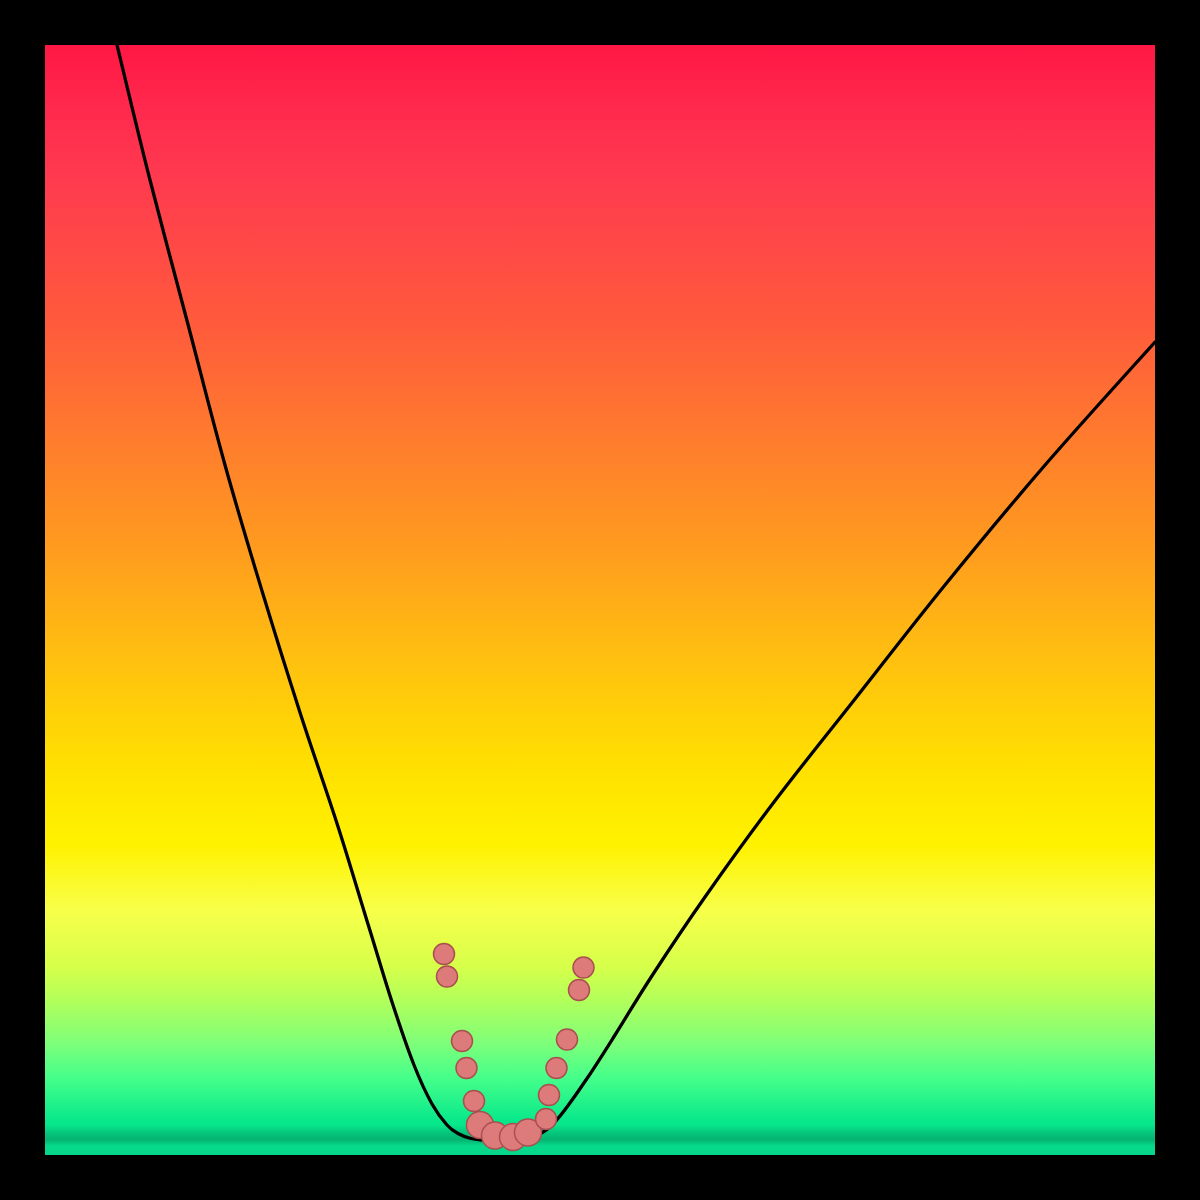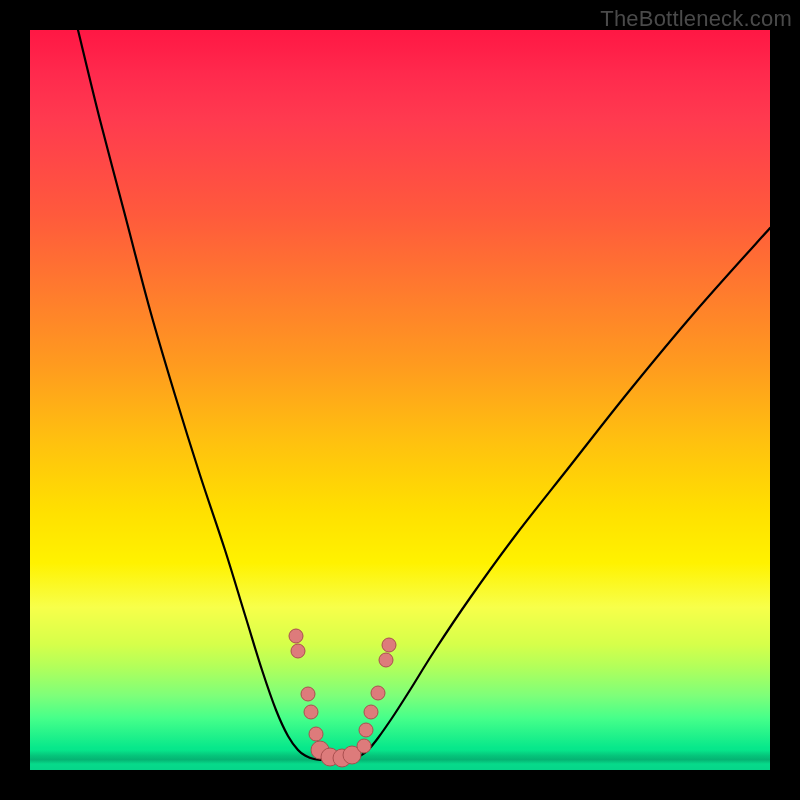--- a/index.html
+++ b/index.html
@@ -113,14 +113,13 @@
           <circle cx="334" cy="716" r="7" fill="#dd7b7b" stroke="#aa4f4f" stroke-width="1"></circle>
           <circle cx="336" cy="700" r="7" fill="#dd7b7b" stroke="#aa4f4f" stroke-width="1"></circle>
           <circle cx="341" cy="682" r="7" fill="#dd7b7b" stroke="#aa4f4f" stroke-width="1"></circle>
           <circle cx="348" cy="663" r="7" fill="#dd7b7b" stroke="#aa4f4f" stroke-width="1"></circle>
           <circle cx="356" cy="630" r="7" fill="#dd7b7b" stroke="#aa4f4f" stroke-width="1"></circle>
           <circle cx="359" cy="615" r="7" fill="#dd7b7b" stroke="#aa4f4f" stroke-width="1"></circle>
         </g>
     </svg>
   </div>
 
-  <div class="watermark">TheBottleneck.com</div>
 </div>
 
 </body></html>

